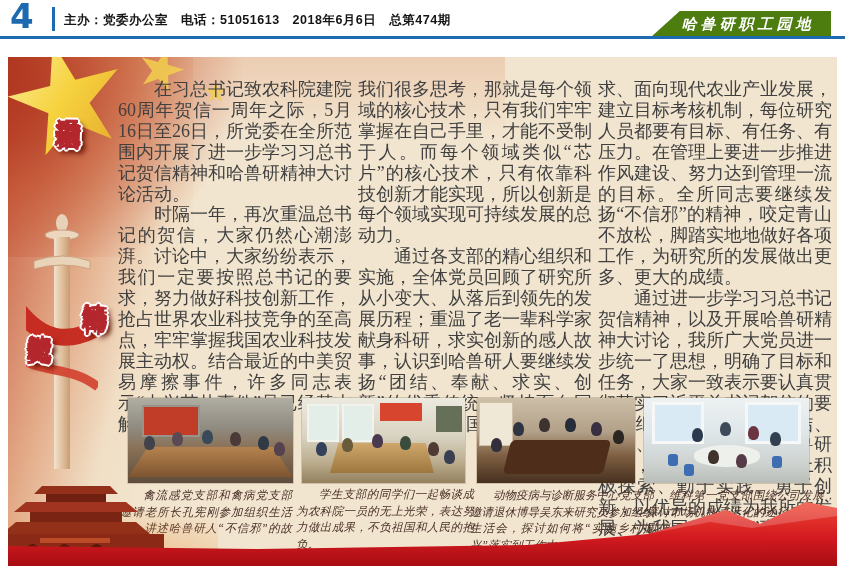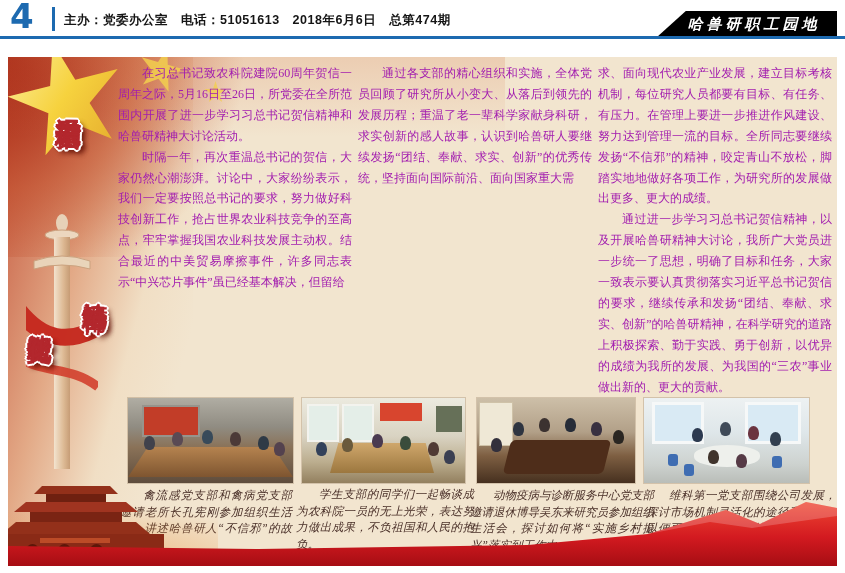--- a/index.html
+++ b/index.html
@@ -7,21 +7,21 @@
        font-family:"Liberation Sans",sans-serif;}
 
   
   .hdr{position:absolute;left:0;top:0;width:845px;height:38px;background:#fff;}
   .pgnum{position:absolute;left:10px;top:-4px;font-size:34px;font-weight:bold;
          color:#1d6ab0;font-family:"DejaVu Sans",sans-serif;}
   .hdiv{position:absolute;left:52px;top:7px;width:3px;height:24px;background:#1d6ab0;}
   .mast{position:absolute;left:64px;top:12px;font-size:12.5px;font-weight:bold;color:#151515;
         font-family:"Liberation Sans",sans-serif;letter-spacing:.5px;white-space:nowrap;}
   .brule{position:absolute;left:0;top:36px;width:845px;height:3px;background:#1d6ab0;}
-  .banner{position:absolute;right:8px;top:11px;width:180px;height:26px;background:#000000;
+  .banner{position:absolute;right:14px;top:11px;width:180px;height:26px;background:#4d7c0f;
           clip-path:polygon(16% 0,100% 0,100% 100%,0 100%);display:flex;align-items:center;
           justify-content:center;text-align:right;}
   .banner span{color:#fff;font-family:"DejaVu Serif",serif;font-style:italic;font-weight:bold;
           font-size:15px;letter-spacing:4px;padding-left:14px;}
 
   
   .sheet{position:absolute;left:8px;top:57px;width:829px;height:509px;background:#f2e5cf;overflow:hidden;}
   .cornerwash{position:absolute;left:0;top:0;width:260px;height:200px;
       background:radial-gradient(circle at 0 0,rgba(163,32,16,.9) 0,rgba(190,70,35,.55) 40%,rgba(242,229,207,0) 72%);}
   .leftwash{position:absolute;left:0;top:0;width:185px;height:100%;
@@ -38,22 +38,22 @@
   .vt{position:absolute;writing-mode:vertical-rl;text-orientation:upright;line-height:1;
       font-family:"DejaVu Serif",serif;font-weight:bold;color:#b3272d;letter-spacing:1px;
       text-shadow:-2px 0 0 #fff,2px 0 0 #fff,0 -2px 0 #fff,0 2px 0 #fff,
                   -1px -1px 0 #fff,1px 1px 0 #fff,-1px 1px 0 #fff,1px -1px 0 #fff,
                   4px 4px 5px rgba(100,20,10,.5);}
   .vt1{left:49px;top:40px;font-size:26px;transform:rotate(2deg);}
   .vt2{left:76px;top:226px;font-size:25px;transform:rotate(3deg);}
   .vt3{left:20px;top:256px;font-size:25px;transform:rotate(2deg);}
 
   
-  .col{position:absolute;top:6px;width:234px;font-family:"Liberation Serif","DejaVu Serif",serif;
-       font-size:12px;line-height:20.9px;color:#a21caf;text-align:justify;text-justify:inter-ideograph;}
+  .col{position:absolute;top:22px;width:234px;font-family:"Liberation Serif","DejaVu Serif",serif;
+       font-size:18px;line-height:20.9px;color:#404040;text-align:justify;text-justify:inter-ideograph;}
   .col p{margin:0;}
   .col p.ind{text-indent:2em;}
   .c1{left:110px;} .c2{left:350px;} .c3{left:590px;}
 
   
   .ph{position:absolute;top:341px;height:85px;overflow:hidden;box-shadow:0 0 0 1px rgba(120,90,60,.25);}
   .ph1{left:120px;width:165px;background:linear-gradient(180deg,#b0ada3 0%,#908c82 34%,#8a7258 58%,#5e4c3c 100%);}
   .ph2{left:294px;width:163px;background:linear-gradient(180deg,#eceadf 0%,#d9d3c2 45%,#bcae8f 75%,#93805f 100%);}
   .ph3{left:469px;width:158px;background:linear-gradient(180deg,#cdbfa8 0%,#b2a088 40%,#7e5f42 68%,#46301f 100%);}
   .ph4{left:636px;width:165px;background:linear-gradient(180deg,#edf1f2 0%,#dfe7ea 40%,#cdd2cf 78%,#b9bdb8 100%);}
@@ -134,20 +134,21 @@
 
   <div class="vt vt1">重温总书记贺信</div>
   <div class="vt vt2">追忆哈兽研精神</div>
   <div class="vt vt3">塑造新时代文化</div>
 
   <div class="col c1">
     <p class="ind">在习总书记致农科院建院60周年贺信一周年之际，5月16日至26日，所党委在全所范围内开展了进一步学习习总书记贺信精神和哈兽研精神大讨论活动。</p>
     <p class="ind">时隔一年，再次重温总书记的贺信，大家仍然心潮澎湃。讨论中，大家纷纷表示，我们一定要按照总书记的要求，努力做好科技创新工作，抢占世界农业科技竞争的至高点，牢牢掌握我国农业科技发展主动权。结合最近的中美贸易摩擦事件，许多同志表示“中兴芯片事件”虽已经基本解决，但留给</p>
   </div>
   <div class="col c2">
+    <p>我们很多思考，那就是每个领域的核心技术，只有我们牢牢掌握在自己手里，才能不受制于人。而每个领域类似“芯片”的核心技术，只有依靠科技创新才能实现，所以创新是每个领域实现可持续发展的总动力。</p>
     <p class="ind">通过各支部的精心组织和实施，全体党员回顾了研究所从小变大、从落后到领先的发展历程；重温了老一辈科学家献身科研，求实创新的感人故事，认识到哈兽研人要继续发扬“团结、奉献、求实、创新”的优秀传统，坚持面向国际前沿、面向国家重大需</p>
   </div>
   <div class="col c3">
     <p>求、面向现代农业产业发展，建立目标考核机制，每位研究人员都要有目标、有任务、有压力。在管理上要进一步推进作风建设、努力达到管理一流的目标。全所同志要继续发扬“不信邪”的精神，咬定青山不放松，脚踏实地地做好各项工作，为研究所的发展做出更多、更大的成绩。</p>
     <p class="ind">通过进一步学习习总书记贺信精神，以及开展哈兽研精神大讨论，我所广大党员进一步统一了思想，明确了目标和任务，大家一致表示要认真贯彻落实习近平总书记贺信的要求，继续传承和发扬“团结、奉献、求实、创新”的哈兽研精神，在科学研究的道路上积极探索、勤于实践、勇于创新，以优异的成绩为我所的发展、为我国的“三农”事业做出新的、更大的贡献。</p>
   </div>
 
   <div class="ph ph1">
     <div class="scr1"></div>
     <div class="tb1"></div>

